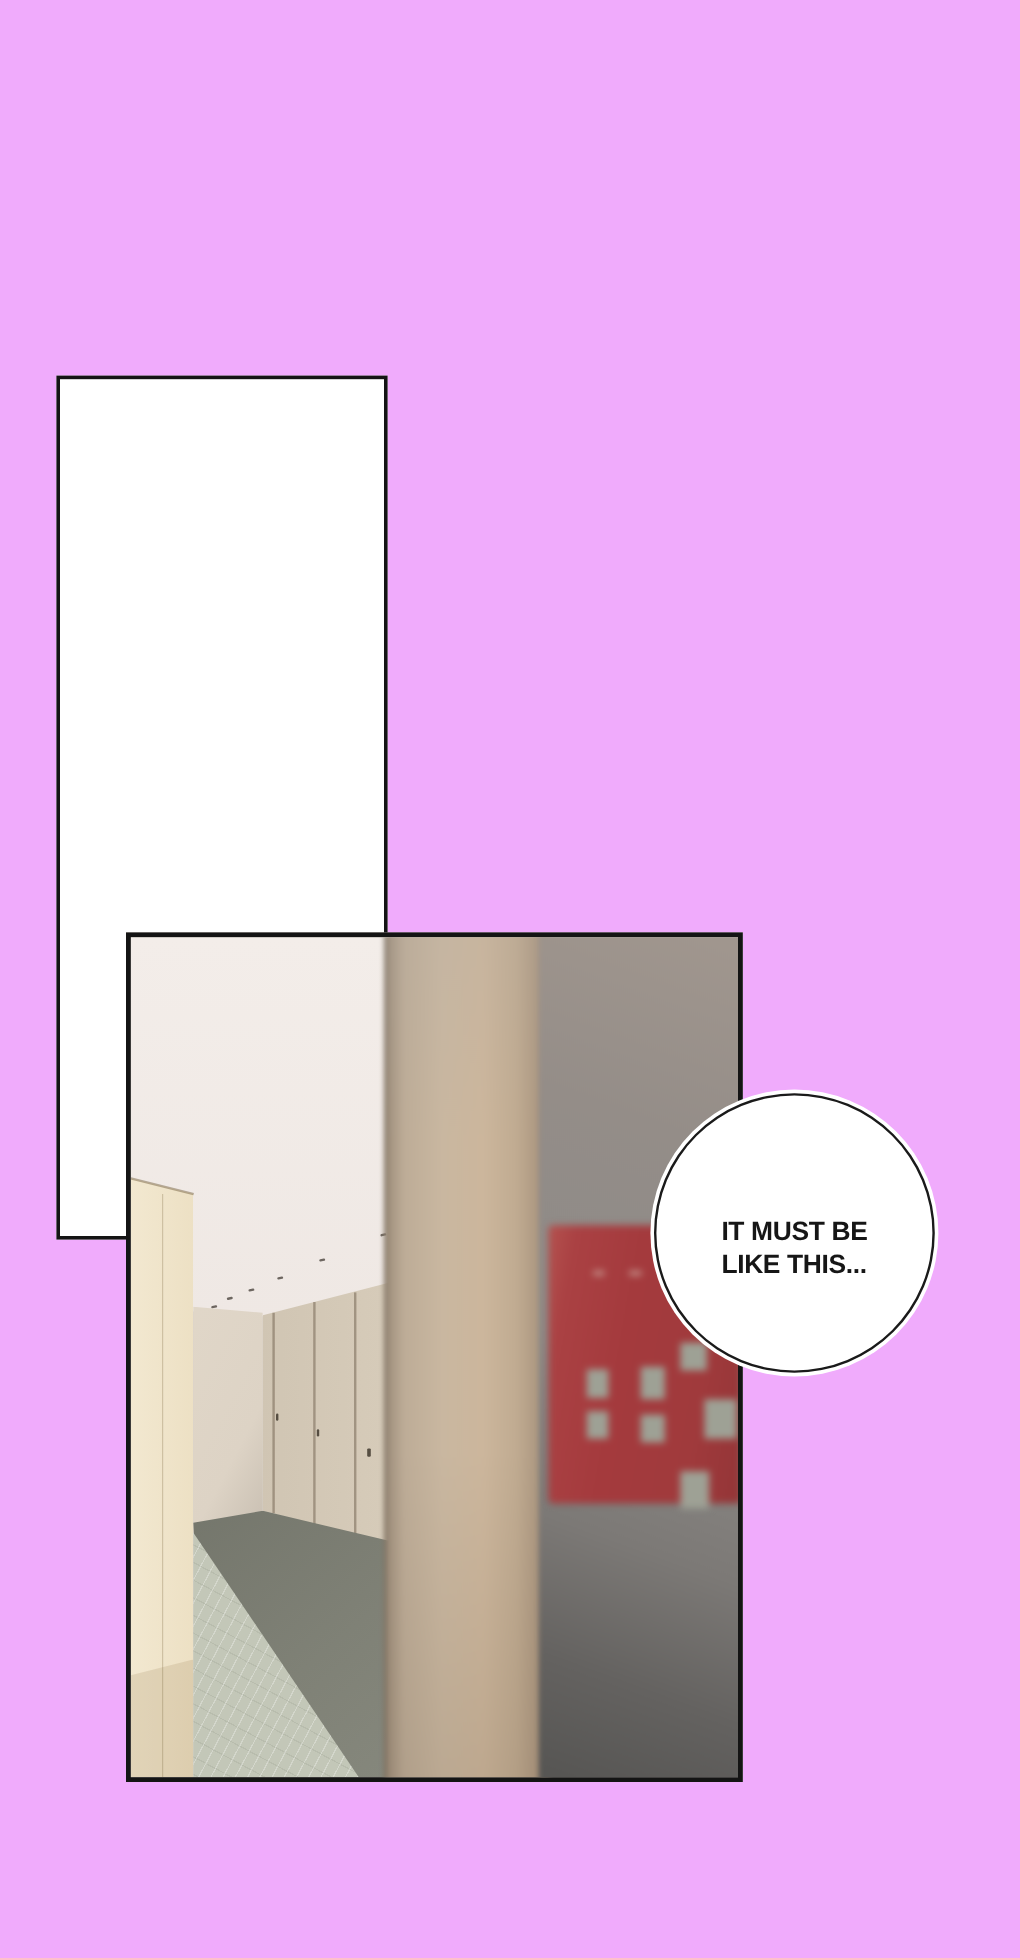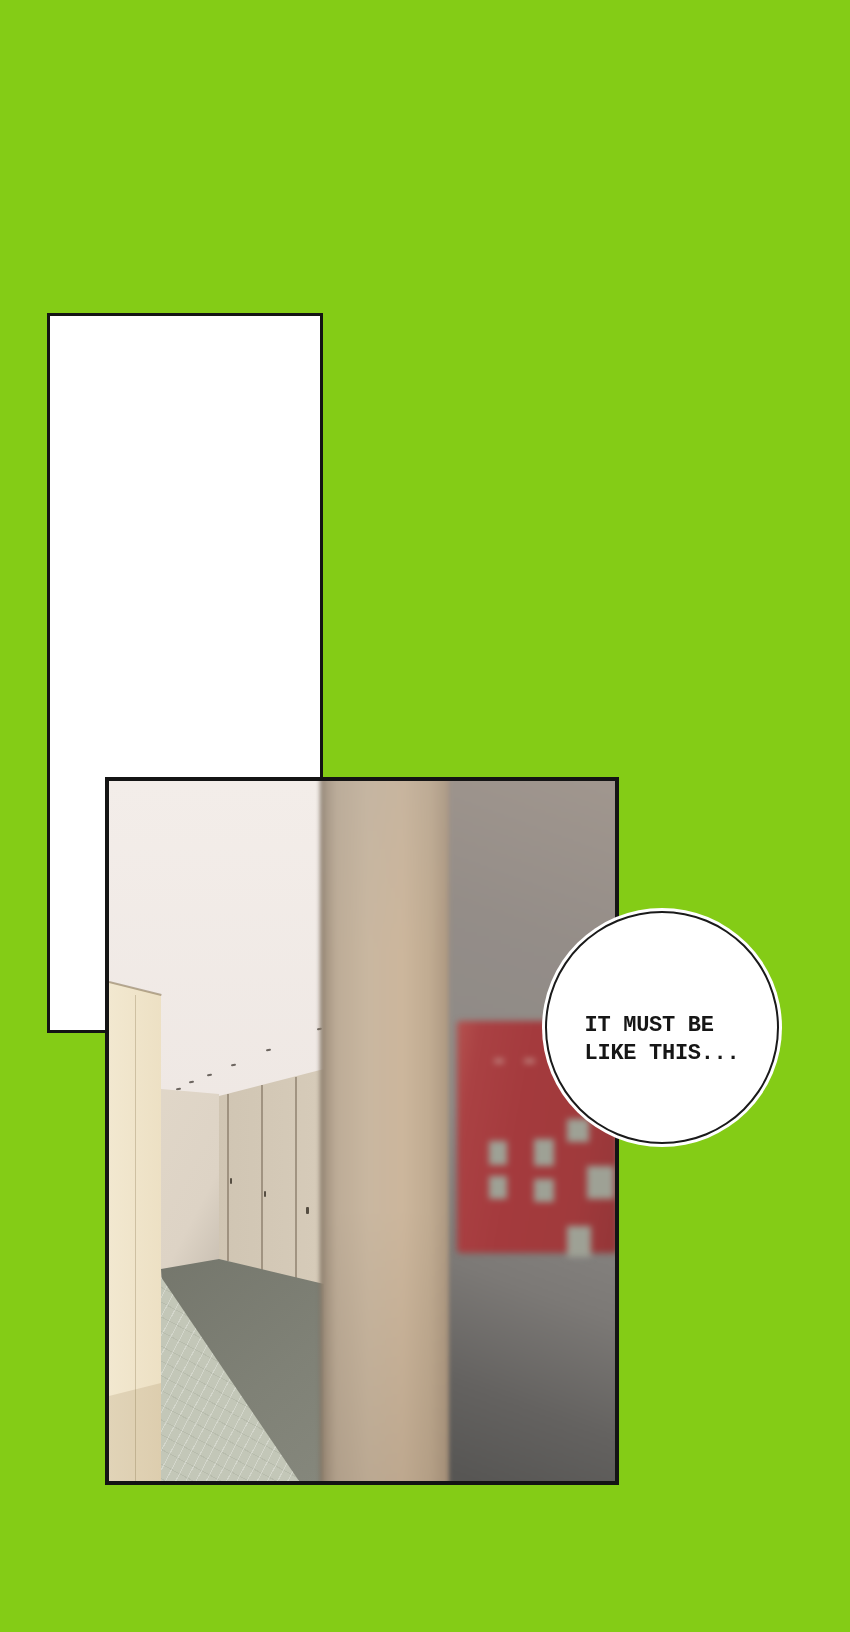--- a/index.html
+++ b/index.html
@@ -1,17 +1,17 @@
 <!DOCTYPE html>
 <html><head>
 <meta charset="utf-8">
 <style>
   html,body{margin:0;padding:0;background:#ffffff;}
-  .page{position:relative;width:850px;height:1632px;background:#84cc16;overflow:hidden;
-        font-family:Liberation Mono, monospace;}
+  .page{position:relative;width:850px;height:1632px;background:#f0abfc;overflow:hidden;
+        font-family:Liberation Sans, sans-serif;}
 
   
   .empty-panel{position:absolute;left:47px;top:313px;width:276px;height:720px;
     box-sizing:border-box;border:3px solid #141414;background:#ffffff;z-index:1;}
 
   
   .photo-panel{position:absolute;left:105px;top:777px;width:514px;height:708px;
     box-sizing:border-box;border:4px solid #141414;background:#d8d2ca;overflow:hidden;z-index:2;}
   .photo{position:absolute;left:0;top:0;width:506px;height:700px;}
   .photo *{position:absolute;}

